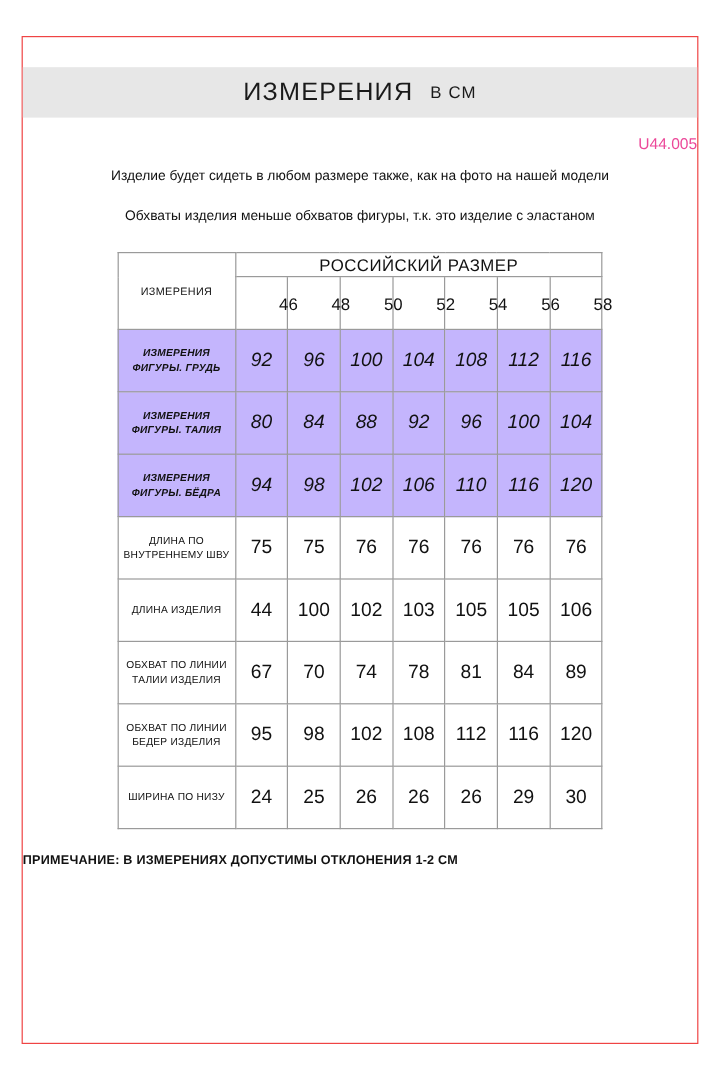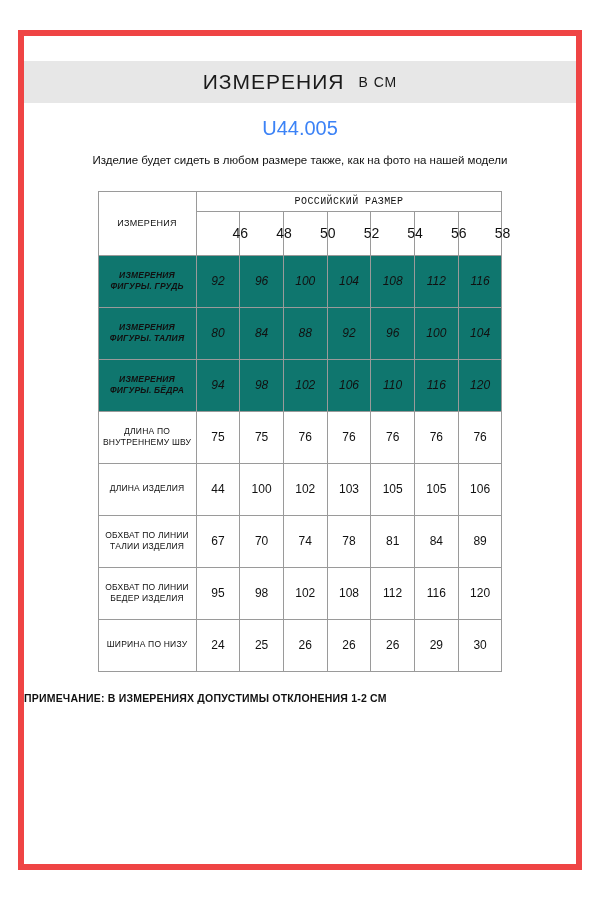--- a/index.html
+++ b/index.html
@@ -16,21 +16,21 @@
     width: 600px;
     height: 900px;
     background: #ffffff;
   }
   .sheet {
     position: absolute;
     left: 18px;
     top: 30px;
     width: 564px;
     height: 840px;
-    border: 6px solid #ef4444;
+    border: 1px solid #ef4444;
     background: #ffffff;
     padding: 0;
   }
   .title-band {
     margin: 25px 0 0 0;
     background: #e7e7e7;
     height: 42px;
     display: flex;
     align-items: center;
     justify-content: center;
@@ -49,23 +49,23 @@
     font-weight: bold;
   }
   .title-3 {
     font-size: 14px;
     letter-spacing: 1px;
     color: #1a1a1a;
     font-weight: 400;
     text-align: center;
   }
   .article {
-    text-align: center;
-    font-size: 20px;
-    color: #3b82f6;
+    text-align: right;
+    font-size: 13px;
+    color: #ec4899;
     margin-top: 14px;
   }
   .note-1 {
     text-align: center;
     font-size: 11.5px;
     color: #111;
     margin: 12px 54px 0 54px;
     line-height: 1.45;
   }
   .note-2 {
@@ -83,24 +83,23 @@
   }
   table.size-table td, table.size-table th {
     border: 1px solid #9a9a9a;
     text-align: center;
     vertical-align: middle;
     font-weight: normal;
     color: #111;
   }
   .th-span {
     height: 20px;
-    font-size: 10px;
+    font-size: 14px;
     letter-spacing: .4px;
     color: #222;
-    font-family: Liberation Mono, monospace;
   }
   .hdr-label {
     width: 98px;
     font-size: 9px;
     letter-spacing: .3px;
     color: #222;
     padding: 4px 3px;
   }
   .hdr-size {
     font-size: 14px;
@@ -113,28 +112,28 @@
     font-size: 8.5px;
     line-height: 1.35;
     padding: 6px 4px;
     letter-spacing: .2px;
   }
   .row-label.ital {
     font-style: italic;
     font-weight: bold;
   }
   .cell {
-    font-size: 12px;
+    font-size: 16px;
     height: 52px;
   }
   .cell.ital {
     font-style: italic;
   }
   tr.shaded td {
-    background: #0f766e;
+    background: #c4b5fd;
   }
   .footer-note {
     font-size: 10.5px;
     font-weight: bold;
     color: #111;
     margin-top: 20px;
     letter-spacing: .2px;
   }
 </style>
 </head>
@@ -145,20 +144,21 @@
 
     <div class="title-band">
       <span class="title-1">ИЗМЕРЕНИЯ</span>
       <span class="title-3">В СМ</span>
     </div>
 
     <div class="article">U44.005</div>
 
     <div class="note-1">Изделие будет сидеть в любом размере также, как на фото на нашей модели</div>
 
+    <div class="note-2">Обхваты изделия меньше обхватов фигуры, т.к. это изделие с эластаном</div>
 
     <table class="size-table">
       <colgroup>
         <col style="width:98px">
         <col style="width:43.7px">
         <col style="width:43.7px">
         <col style="width:43.7px">
         <col style="width:43.7px">
         <col style="width:43.7px">
         <col style="width:43.7px">

